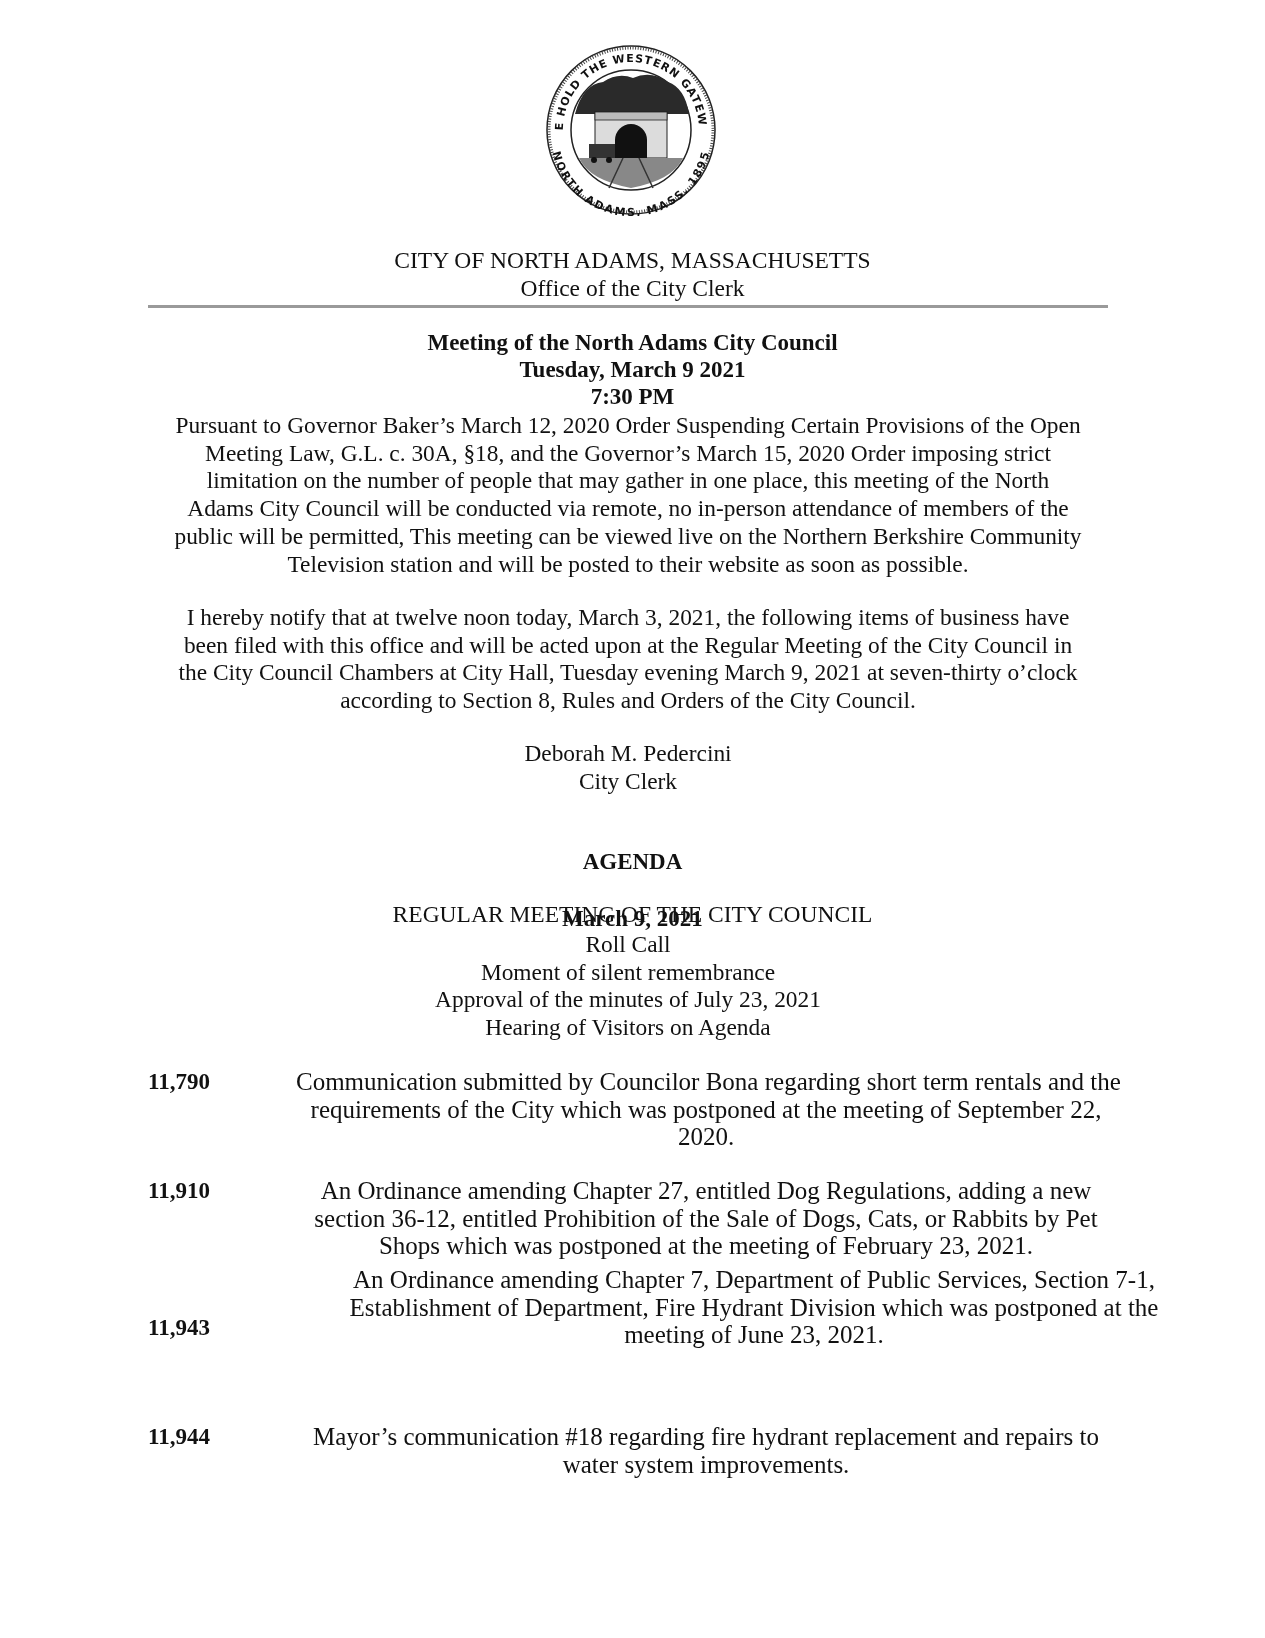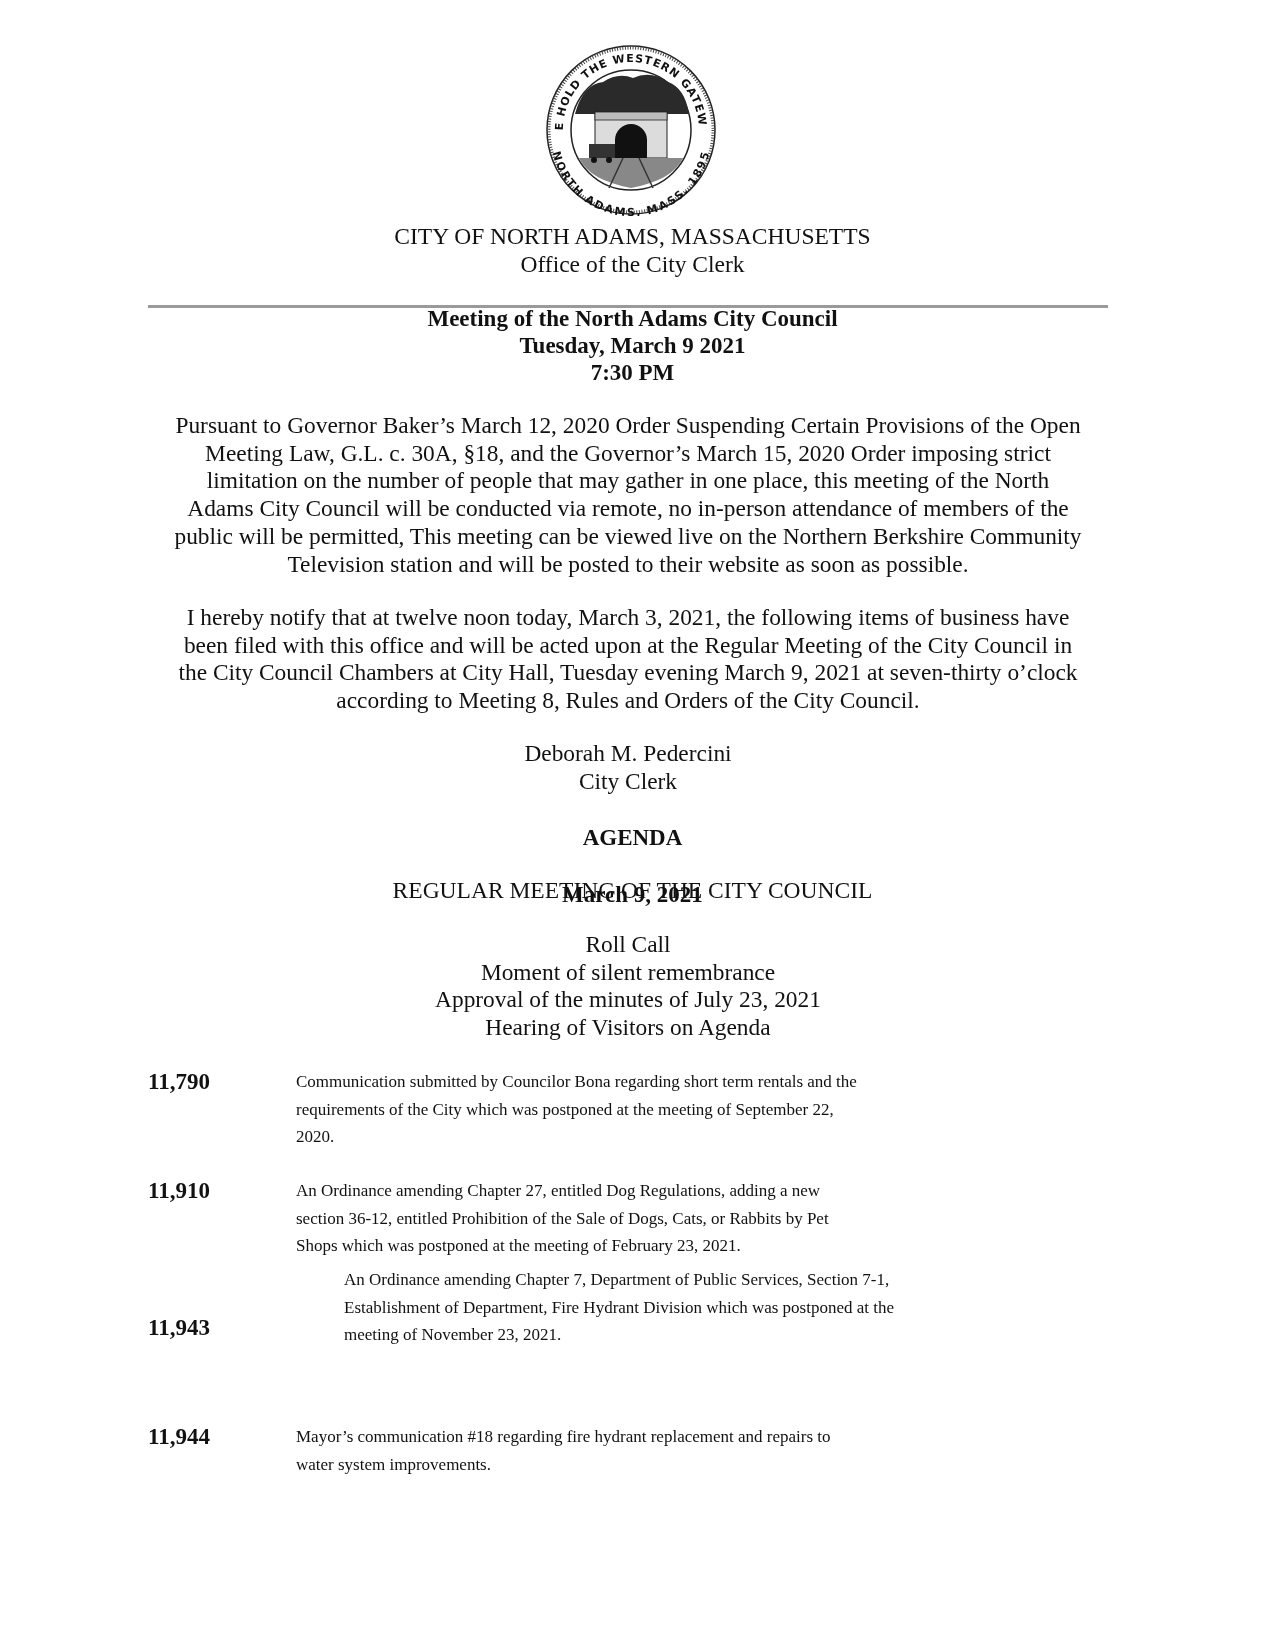--- a/index.html
+++ b/index.html
@@ -3,37 +3,37 @@
 <meta charset="utf-8">
 <style>
   html, body { margin: 0; padding: 0; background: #ffffff; }
   body {
     width: 1265px; height: 1638px; position: relative; overflow: hidden;
     font-family: "Liberation Serif", "DejaVu Serif", serif;
     color: #111111;
   }
   .page { position: absolute; left: 0; top: 0; width: 1265px; height: 1638px; }
   .seal { position: absolute; left: 523px; top: 44px; width: 216px; height: 172px; }
-  .center { position: absolute; left: 0; width: 1265px; text-align: center; }
+  .center { position: absolute; left: 0; width: 1265px; text-align: center; margin-top: 24px; }
   .hdr { font-size: 23.5px; line-height: 28px; }
   .rule {
     position: absolute; left: 148px; top: 305px; width: 960px; height: 3px;
     background: #9a9a9a;
   }
   .mtitle { font-size: 23px; line-height: 27px; font-weight: bold; }
   .para {
     position: absolute; left: 148px; width: 960px;
     font-size: 23.4px; line-height: 27.7px; text-align: center;
   }
   .line { white-space: nowrap; display: block; }
   .item-num {
     position: absolute; left: 148px; font-weight: bold; font-size: 23px; line-height: 27.7px;
   }
   .item-text {
-    position: absolute; left: 296px; width: 820px; font-size: 17px; line-height: 27.7px;
+    position: absolute; left: 296px; width: 820px; font-size: 25px; line-height: 27.7px; text-align: center;
   }
 </style>
 </head>
 <body>
 
 <div class="page">
 
   <div class="seal">
     <svg width="216" height="172" viewBox="0 0 216 172">
       <defs>
@@ -80,21 +80,21 @@
     <span class="line">limitation on the number of people that may gather in one place, this meeting of the North</span>
     <span class="line">Adams City Council will be conducted via remote, no in-person attendance of members of the</span>
     <span class="line">public will be permitted, This meeting can be viewed live on the Northern Berkshire Community</span>
     <span class="line">Television station and will be posted to their website as soon as possible.</span>
   </div>
 
   <div class="para" style="top:604px;">
     <span class="line">I hereby notify that at twelve noon today, March 3, 2021, the following items of business have</span>
     <span class="line">been filed with this office and will be acted upon at the Regular Meeting of the City Council in</span>
     <span class="line">the City Council Chambers at City Hall, Tuesday evening March 9, 2021 at seven-thirty o’clock</span>
-    <span class="line">according to Meeting 8, Rules and Orders of the City Council.</span>
+    <span class="line">according to Section 8, Rules and Orders of the City Council.</span>
   </div>
 
   <div class="para" style="top:740px;">
     <span class="line">Deborah M. Pedercini</span>
     <span class="line">City Clerk</span>
   </div>
 
   <div class="center mtitle" style="top:824px;">AGENDA</div>
   <div class="center hdr" style="top:876px;">REGULAR MEETING OF THE CITY COUNCIL</div>
   <div class="center mtitle" style="top:881px;">March 9, 2021</div>
@@ -122,21 +122,21 @@
       <span class="line">section 36-12, entitled Prohibition of the Sale of Dogs, Cats, or Rabbits by Pet</span>
       <span class="line">Shops which was postponed at the meeting of February 23, 2021.</span>
     </div>
   </div>
 
   <div>
     <div class="item-num" style="top:1314px;">11,943</div>
     <div class="item-text" style="top:1266px;margin-left:48px;">
       <span class="line">An Ordinance amending Chapter 7, Department of Public Services, Section 7-1,</span>
       <span class="line">Establishment of Department, Fire Hydrant Division which was postponed at the</span>
-      <span class="line">meeting of November 23, 2021.</span>
+      <span class="line">meeting of June 23, 2021.</span>
     </div>
   </div>
 
   <div>
     <div class="item-num" style="top:1423px;">11,944</div>
     <div class="item-text" style="top:1423px;">
       <span class="line">Mayor’s communication #18 regarding fire hydrant replacement and repairs to</span>
       <span class="line">water system improvements.</span>
     </div>
   </div>

